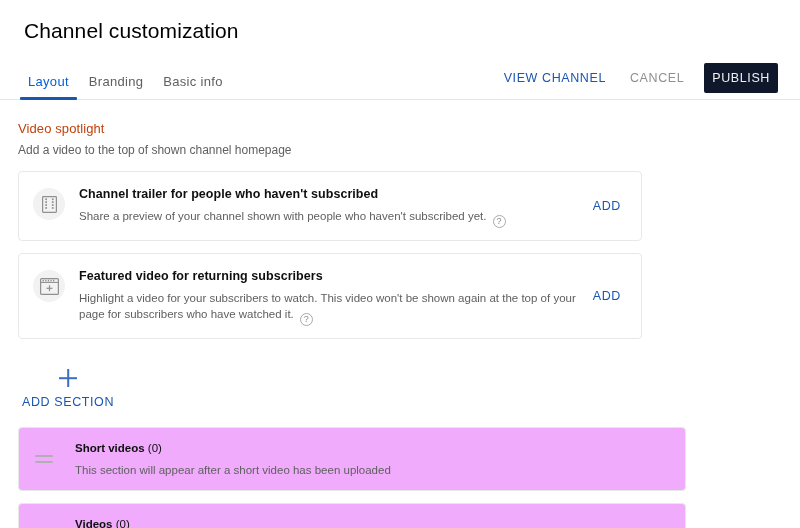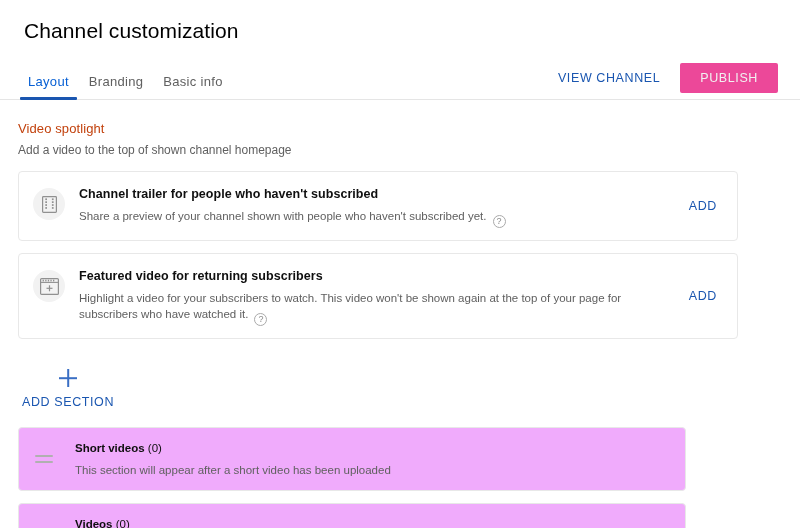--- a/index.html
+++ b/index.html
@@ -93,22 +93,22 @@
     white-space: nowrap;
   }
 
   .btn-view-channel { color: #1a56b0; }
   .btn-cancel { color: #909090; }
 
   .btn-publish {
     font-size: 12.5px;
     font-weight: 500;
     letter-spacing: 0.6px;
-    padding: 8px 20px;
-    background: #ec4899;
+    padding: 8px 8px;
+    background: #0f172a;
     color: #f1f1f1;
     border: none;
     border-radius: 2px;
     font-family: inherit;
     cursor: default;
     margin-left: 6px;
   }
 
   
   .content {
@@ -175,21 +175,21 @@
     left: 0; right: 0; top: 50%;
     height: 1.6px; transform: translateY(-50%);
   }
   .plus-icon::after {
     top: 0; bottom: 0; left: 50%;
     width: 1.6px; transform: translateX(-50%);
   }
 
   
   .card {
-    width: 720px;
+    width: 624px;
     background: #ffffff;
     border: 1px solid #e8e8e8;
     border-radius: 4px;
     display: flex;
     align-items: flex-start;
     padding: 14px 16px 14px 14px;
     margin-top: 12px;
   }
 
   .card-icon-wrap {
@@ -346,20 +346,21 @@
 
 <div class="header-bar">
   <div class="tabs">
     <div class="tab active">Layout</div>
     <div class="tab">Branding</div>
     <div class="tab">Basic info</div>
   </div>
 
   <div class="header-actions">
     <button class="btn-text btn-view-channel">VIEW CHANNEL</button>
+    <button class="btn-text btn-cancel">CANCEL</button>
     <button class="btn-publish" disabled="">PUBLISH</button>
   </div>
 </div>
 
 <div class="content">
 
   <div class="section-block">
     <div class="section-title">Video spotlight</div>
     <div class="section-subtitle">
       <span>Add a video to the top of shown channel homepage</span>

